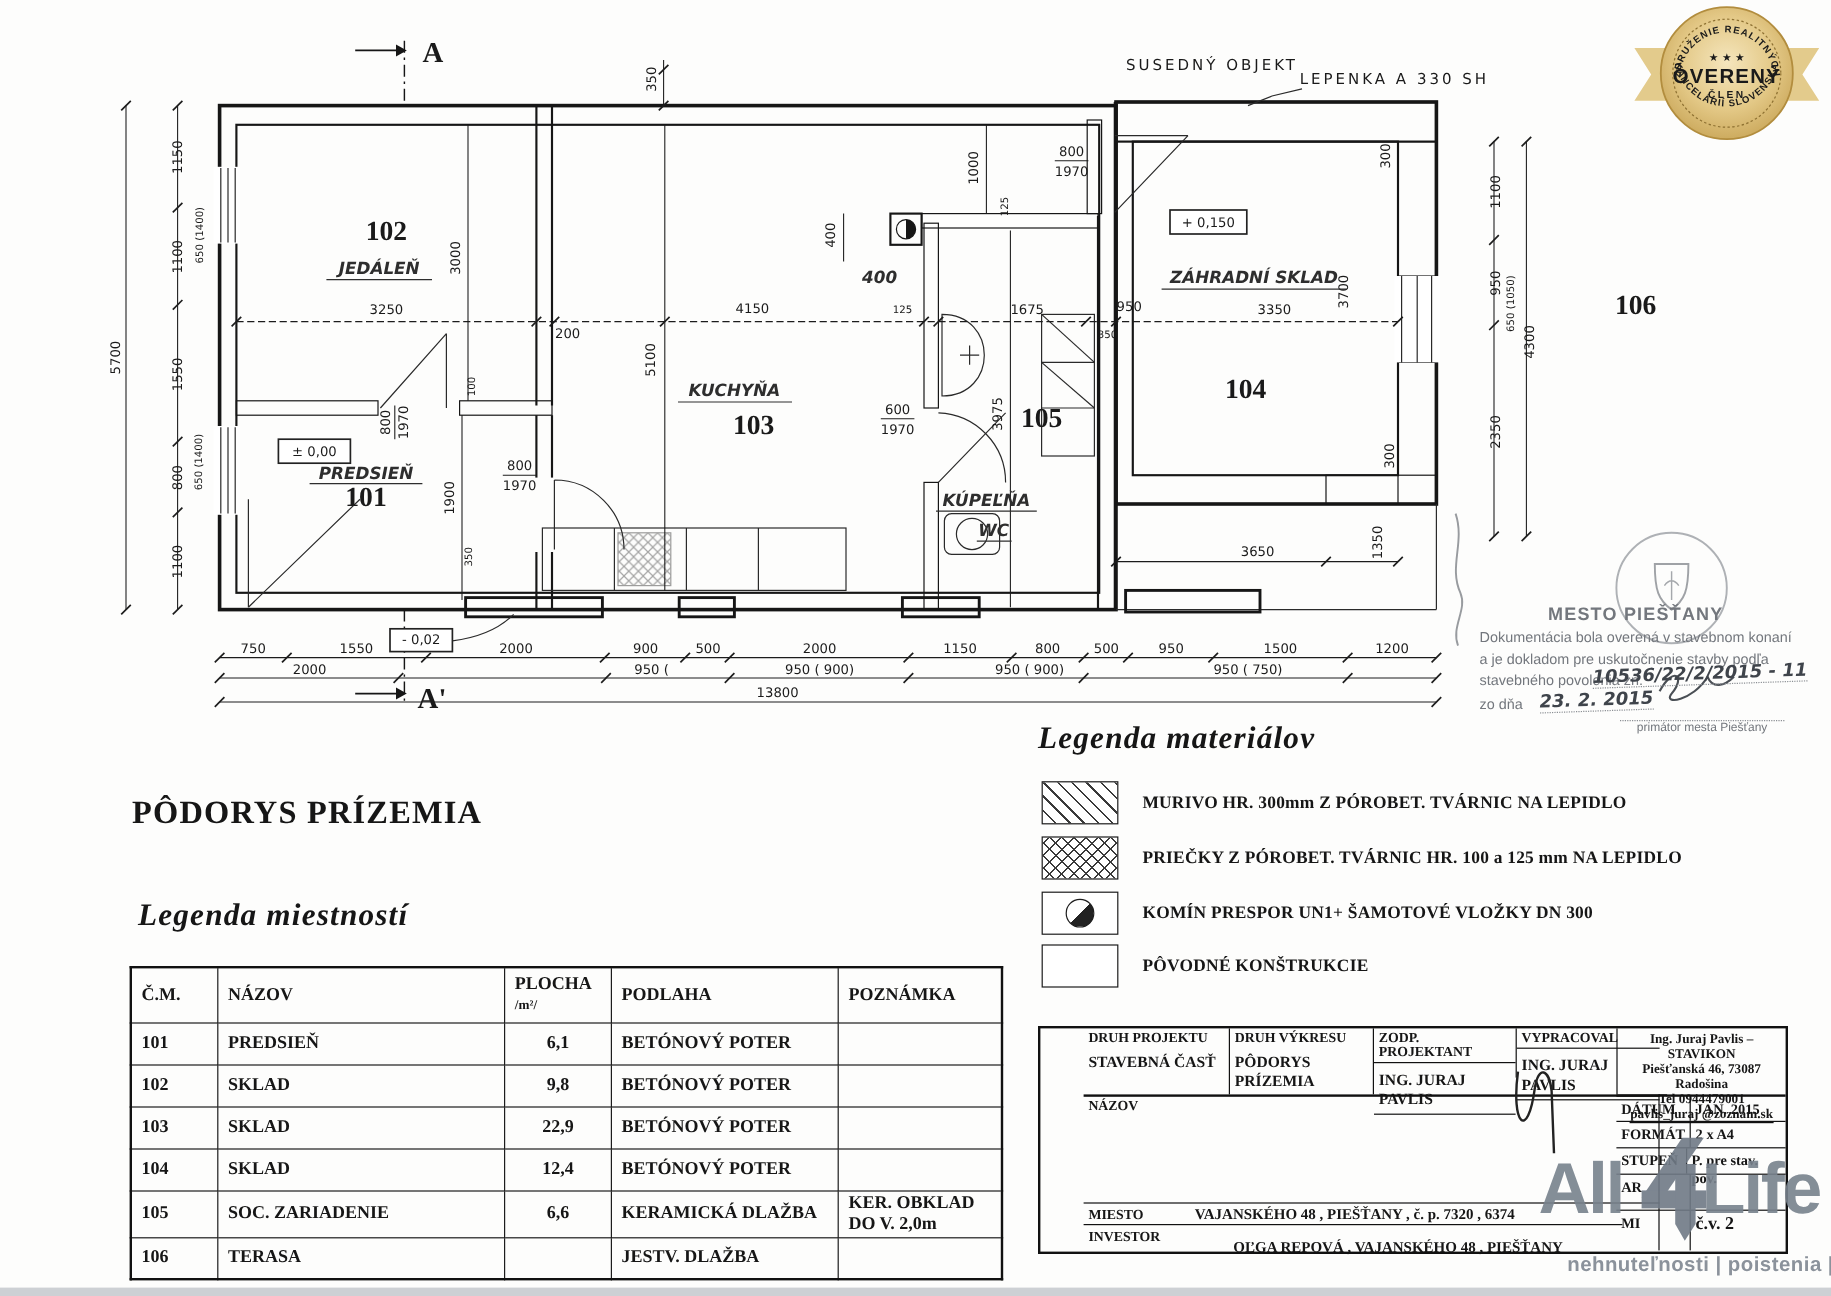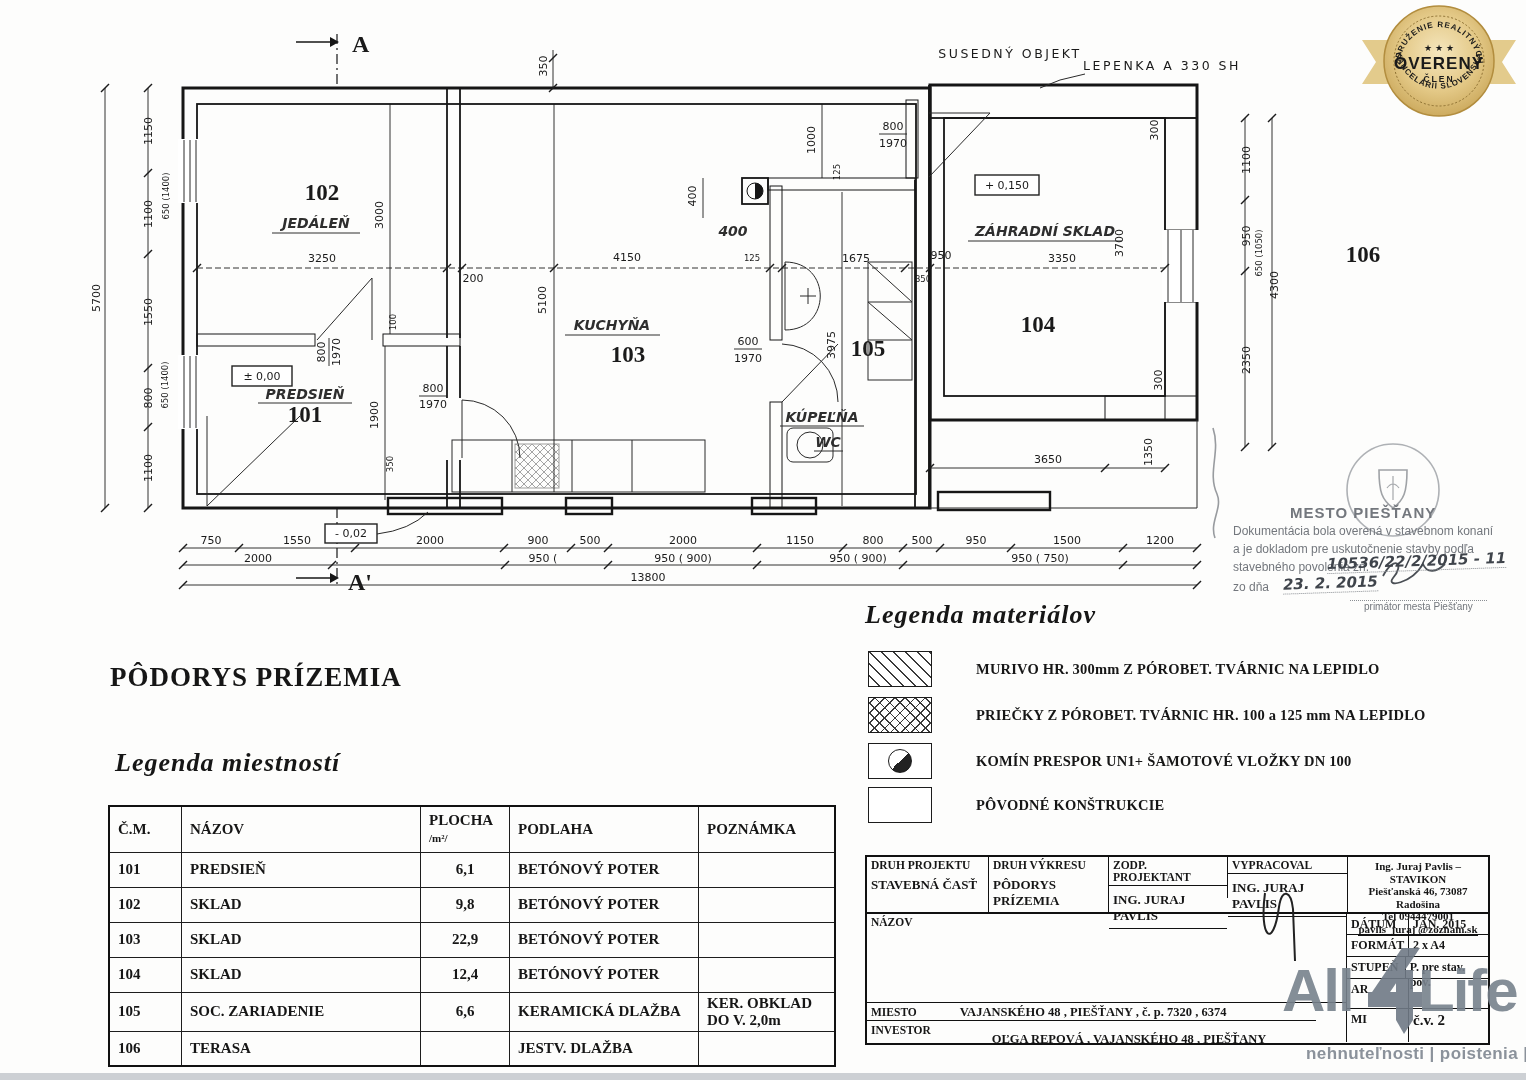--- a/index.html
+++ b/index.html
@@ -26,39 +26,39 @@
   
   #roomtable{position:absolute;left:108px;top:805px;border-collapse:collapse;}
   #roomtable td,#roomtable th{border:1.6px solid #1d1d1d;padding:2px 8px;
      font:600 15px "Liberation Serif",serif;text-align:left;vertical-align:middle;}
   #roomtable{border:2.5px solid #111;}
   #roomtable th{font-weight:700;}
   #roomtable .num{text-align:center;}
   #roomtable tr{height:35px;} #roomtable tr.hdr{height:46px;padding-left:29px;}
   .plocha-sub{font-size:11px;font-weight:700;}
   
-  .mat-row{position:absolute;display:flex;align-items:center;gap:44px;}
+  .mat-row{position:absolute;display:flex;align-items:center;gap:20px;}
   .swatch{width:62px;height:34px;border:1.6px solid #1c1c1c;background:#fff;flex:none;
           display:flex;align-items:center;justify-content:center;}
   .sw-diag{background-image:repeating-linear-gradient(45deg,transparent 0 7px,#3a3a3a 7px 8.4px);}
   .sw-cross{background-image:repeating-linear-gradient(45deg,transparent 0 6px,#3a3a3a 6px 7.2px),
             repeating-linear-gradient(-45deg,transparent 0 6px,#3a3a3a 6px 7.2px);}
   .sw-circle{width:22px;height:22px;border:1.6px solid #1c1c1c;border-radius:50%;
              background:linear-gradient(135deg,transparent 50%,#222 50%);}
   .mat-label{font:600 14.5px "Liberation Serif",serif;letter-spacing:.2px;}
   
   #stamp{position:absolute;left:1205px;top:418px;width:321px;height:210px;color:#73777d;}
   #stamp .city{position:absolute;left:85px;top:86px;font:700 15px "Liberation Sans",sans-serif;letter-spacing:1px;}
   #stamp .ln{position:absolute;font:500 12px "Liberation Sans",sans-serif;white-space:nowrap;}
   #stamp .hw{font:italic 700 15px "DejaVu Sans",sans-serif;color:#3f444b;transform:rotate(-2deg);}
   #stamp .capt{position:absolute;font:500 10px "Liberation Sans",sans-serif;}
   .dotted{border-bottom:1.5px dotted #8a8e93;}
   
   #tblock{position:absolute;left:865px;top:855px;width:625px;height:190px;border:2.5px solid #111;box-sizing:border-box;}
-  .tb{position:absolute;box-sizing:border-box;font:700 11.5px "Liberation Serif",serif;}
+  .tb{position:absolute;box-sizing:border-box;font:700 11.5px "Liberation Serif",serif;margin-left:36px;}
   .tb .lab{display:block;padding:2px 4px 0 4px;}
   .tb .val{display:block;padding:6px 4px 0 4px;font-size:13px;}
   .tb-border{border-right:1.6px solid #111;}
   .nazov-big{position:absolute;left:0;top:40px;width:480px;text-align:center;
              font:700 26px "Liberation Serif",serif;letter-spacing:1.5px;}
   .meta-row{position:absolute;left:480px;width:141px;border-top:1.6px solid #111;box-sizing:border-box;
             display:flex;font:700 12px "Liberation Serif",serif;}
   .meta-row .ml{width:62px;padding:3px 4px;border-right:1.6px solid #111;box-sizing:border-box;}
   .meta-row .mv{padding:3px 4px;}
   .company{position:absolute;left:480px;top:0;width:141px;height:55px;border-left:1.6px solid #111;
@@ -471,21 +471,21 @@
   <div class="mat-label">MURIVO  HR. 300mm Z PÓROBET. TVÁRNIC  NA LEPIDLO</div>
 </div>
 <div class="mat-row" style="left:868px;top:697px">
   <div class="swatch sw-cross"></div>
   <div class="mat-label">PRIEČKY  Z PÓROBET. TVÁRNIC HR. 100 a 125 mm NA LEPIDLO</div>
 </div>
 <div class="mat-row" style="left:868px;top:743px">
   <div class="swatch">
         <div class="sw-circle"></div>
       </div>
-  <div class="mat-label">KOMÍN PRESPOR UN1+ ŠAMOTOVÉ VLOŽKY DN 100</div>
+  <div class="mat-label">KOMÍN PRESPOR UN1+ ŠAMOTOVÉ VLOŽKY DN 300</div>
 </div>
 <div class="mat-row" style="left:868px;top:787px">
   <div class="swatch"></div>
   <div class="mat-label">PÔVODNÉ KONŠTRUKCIE</div>
 </div>
 
 <table id="roomtable">
   <tbody>
         <tr class="hdr">
     <th style="width:55px">Č.M.</th>

